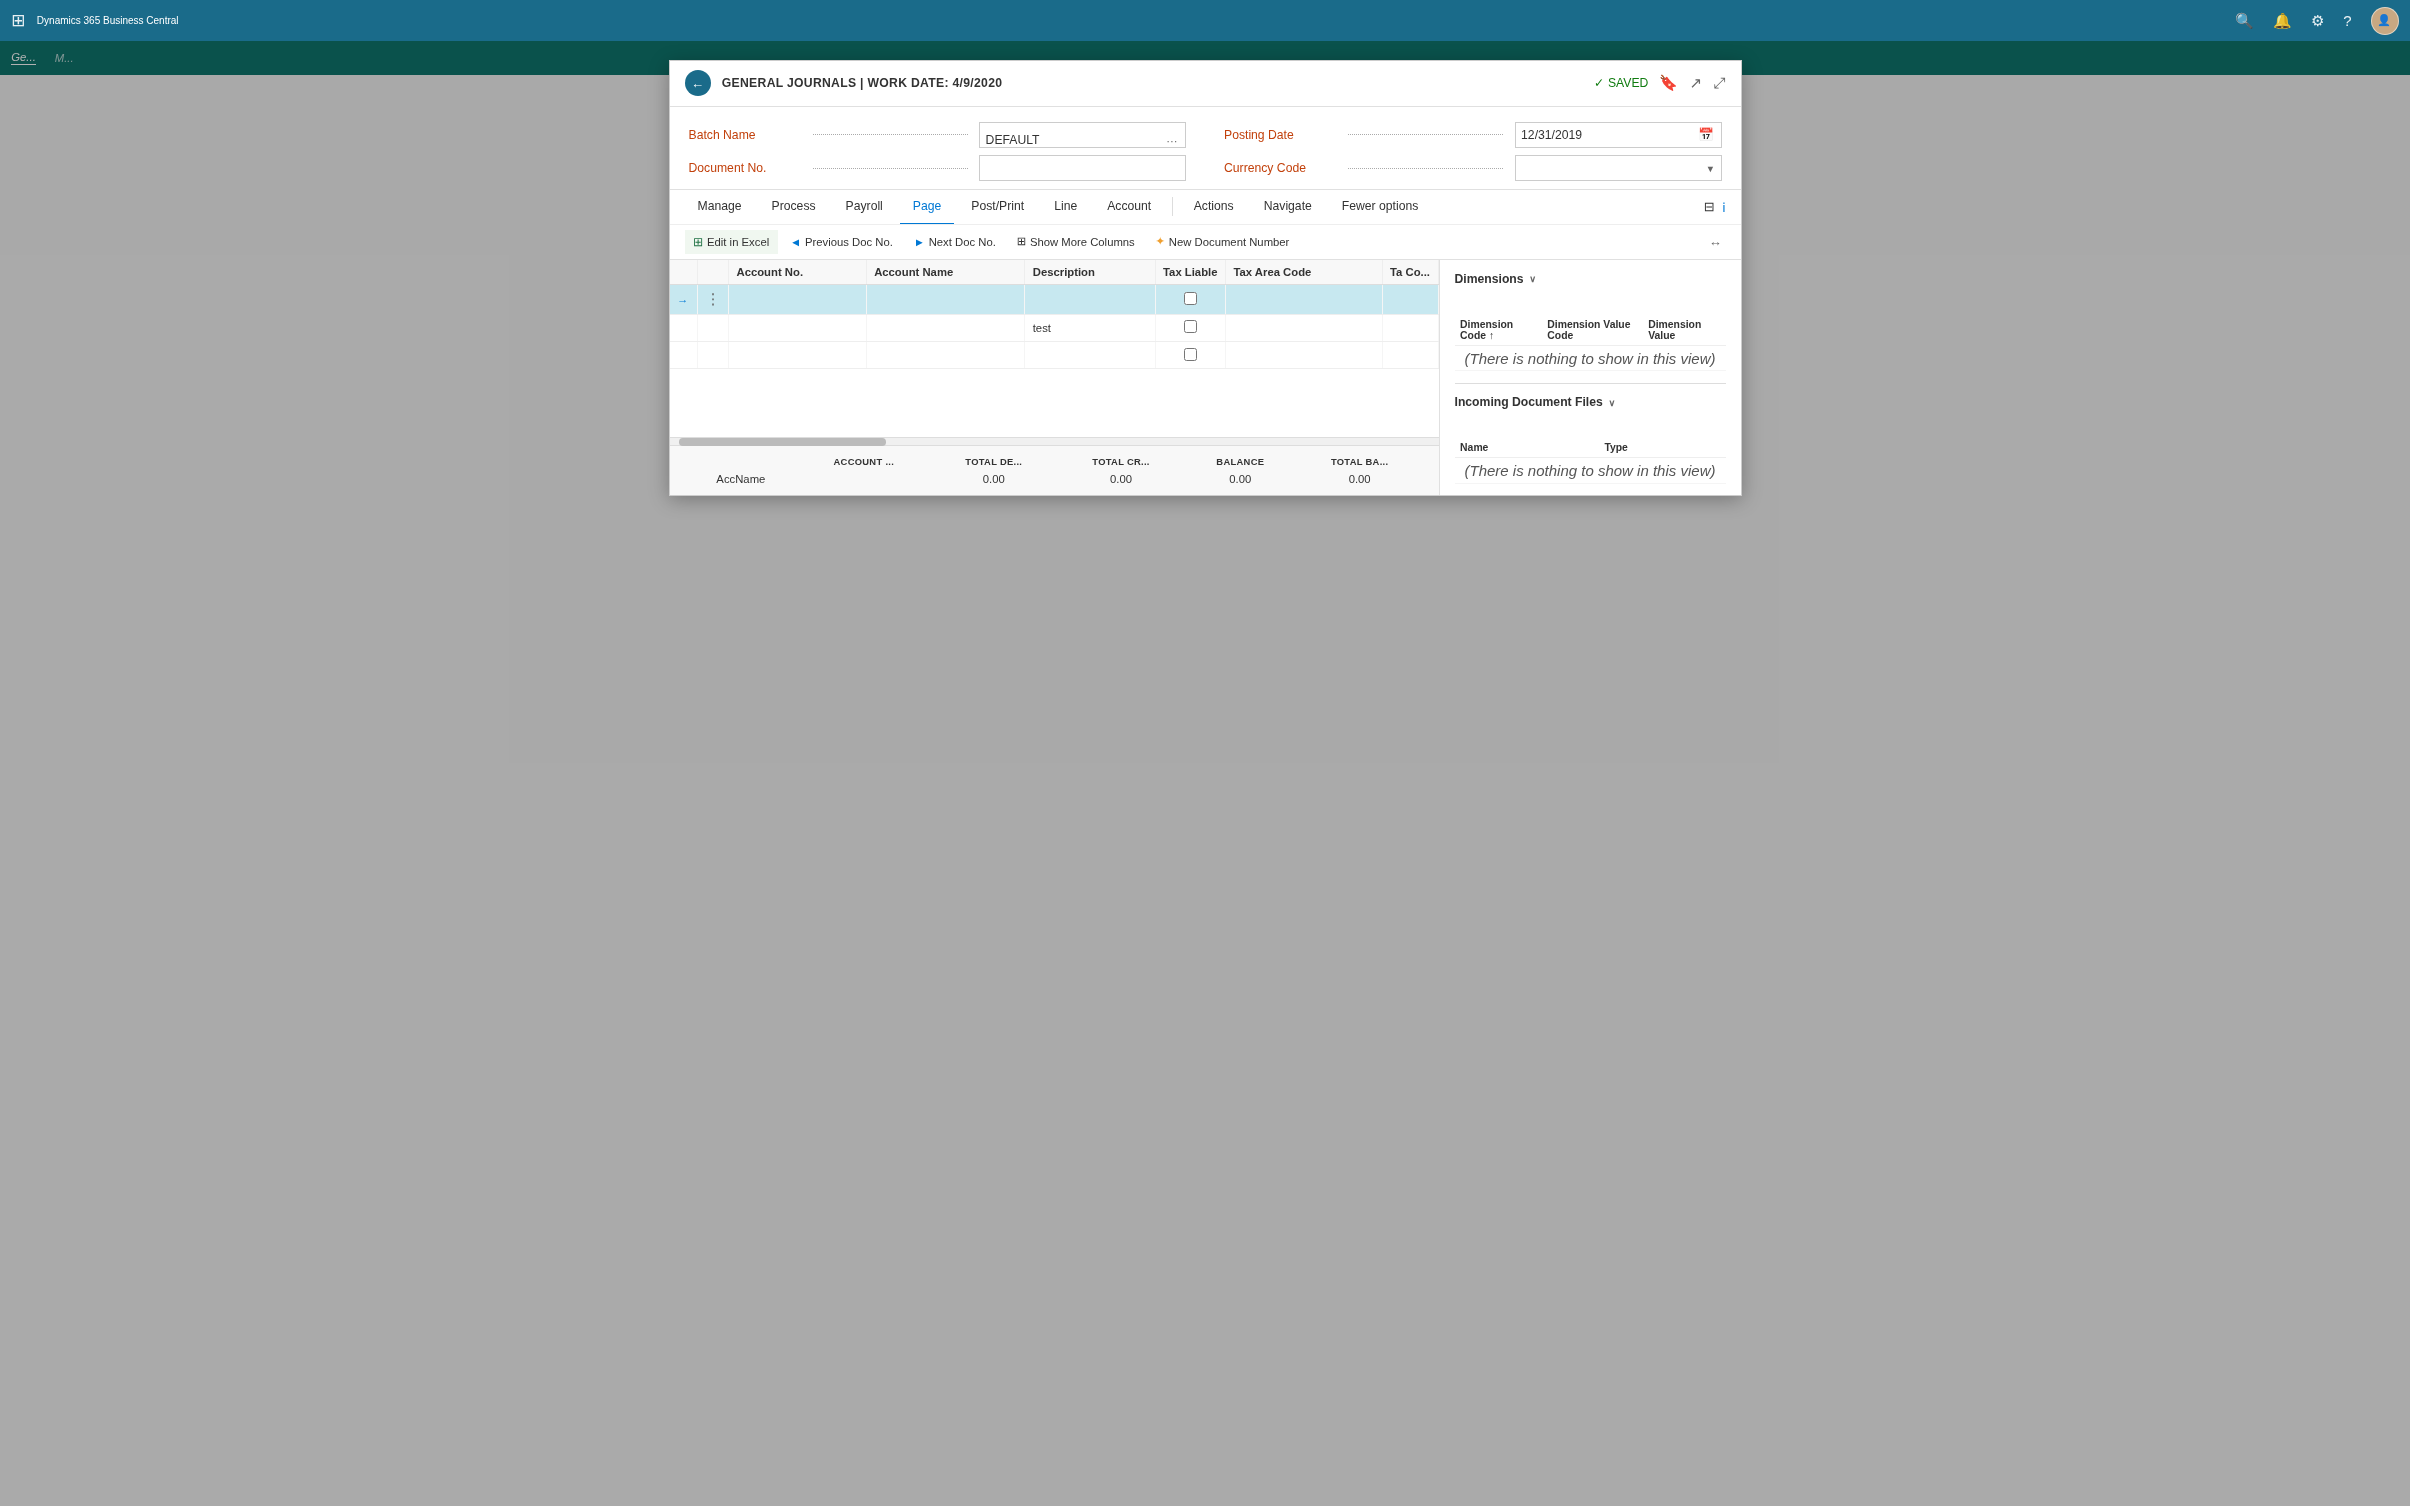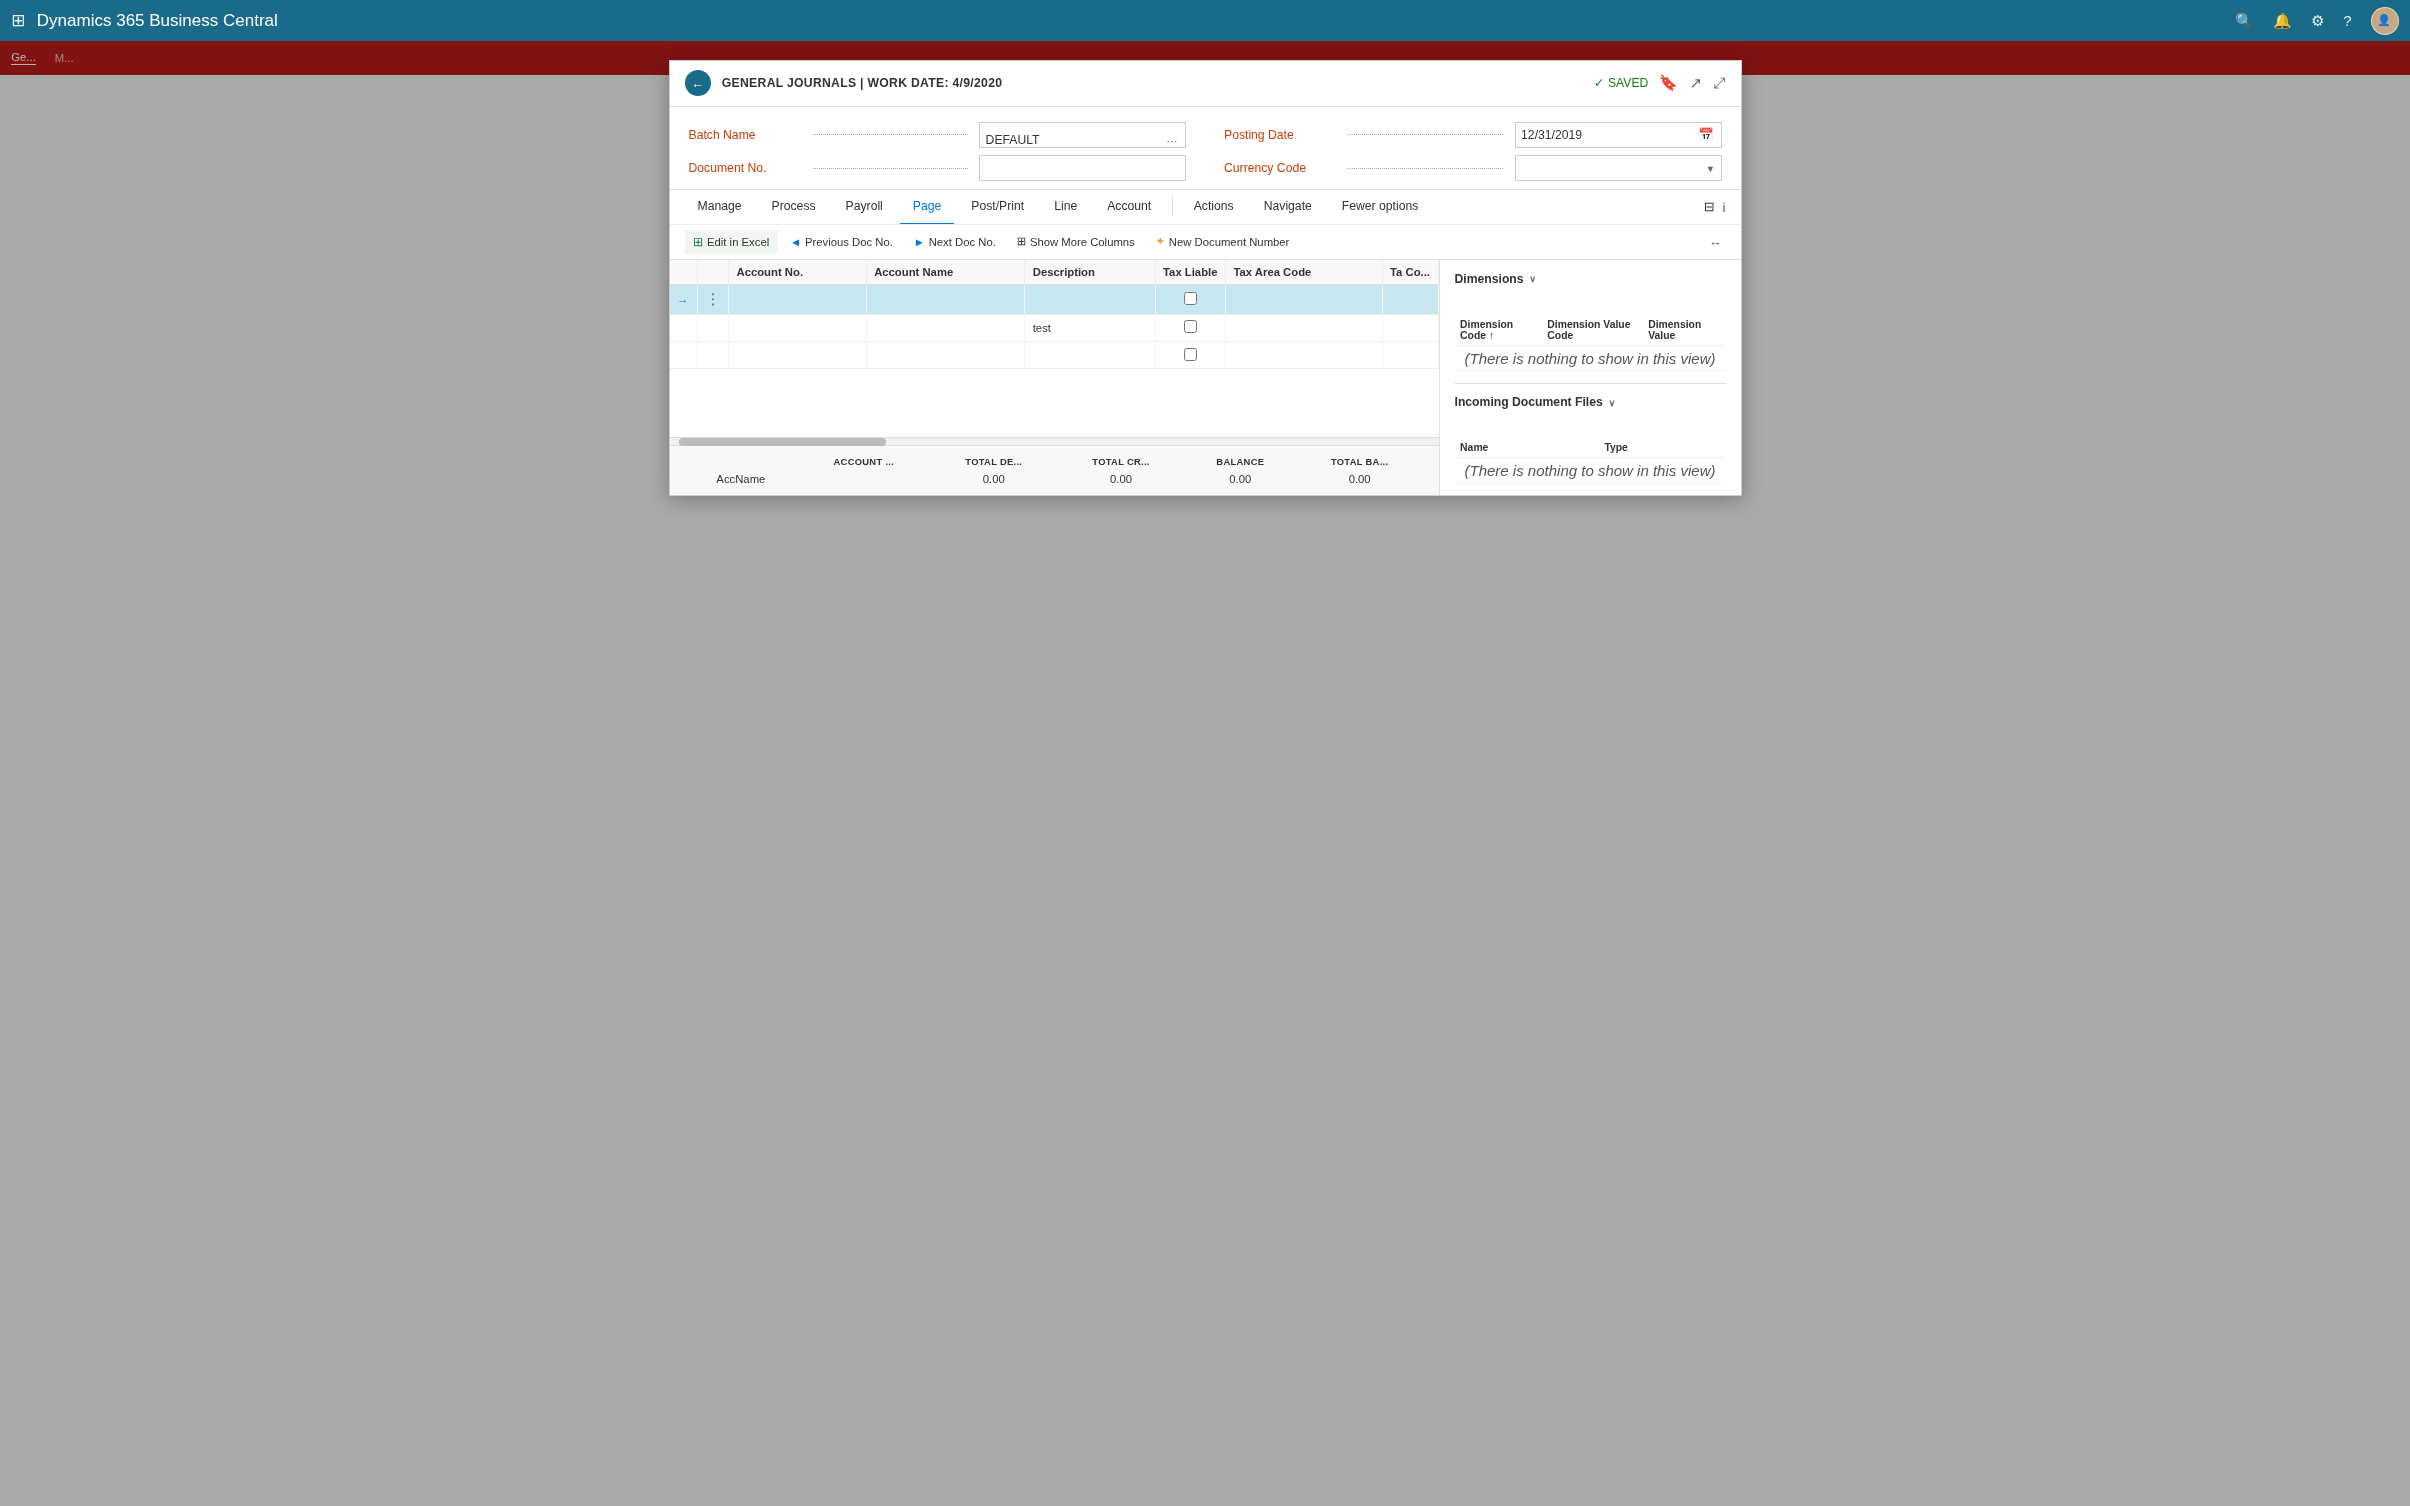--- a/index.html
+++ b/index.html
@@ -9,21 +9,21 @@
     .top-nav {
       background: #1a6b8a;
       height: 41px;
       display: flex;
       align-items: center;
       padding: 0 11.3px;
       gap: 11.3px;
       color: white;
     }
     .top-nav-apps { font-size: 17px; cursor: pointer; opacity: 0.9; }
-    .top-nav-title { font-size: 17px; font-weight: 500; flex: 1; }
+    .top-nav-title { font-size: 10px; font-weight: 500; flex: 1; }
     .top-nav-icons { display: flex; gap: 19px; align-items: center; }
     .top-nav-icon { color: white; font-size: 15px; cursor: pointer; opacity: 0.9; }
     .top-nav-avatar { width: 28px; height: 28px; border-radius: 50%; background: #c8a882; border: 1.9px solid rgba(255,255,255,0.5); overflow: hidden; display: flex; align-items: center; justify-content: center; font-size: 11.3px; color: #5a3a1a; }
 
     
     .bg-page {
       position: relative;
       background: #f3f3f3;
       height: calc(100vh - 41px);
       overflow: hidden;
@@ -353,26 +353,27 @@
     }
     .scroll-thumb {
       position: absolute;
       left: 9.4px;
       width: 207px;
       height: 7.5px;
       background: #bbb;
       border-radius: 3.8px;
     }
     .bg-nav-bar {
-      background: #b91c1c;
+      background: #0f766e;
       height: 34px;
       display: flex;
       align-items: center;
       padding: 0 11.3px;
       gap: 19px;
+      font-style: italic;
     }
     .bg-nav-item {
       color: rgba(255,255,255,0.7);
       font-size: 11.3px;
       cursor: pointer;
     }
     .bg-nav-item.active {
       color: white;
       border-bottom: 1.9px solid white;
       padding-bottom: 1.9px;

